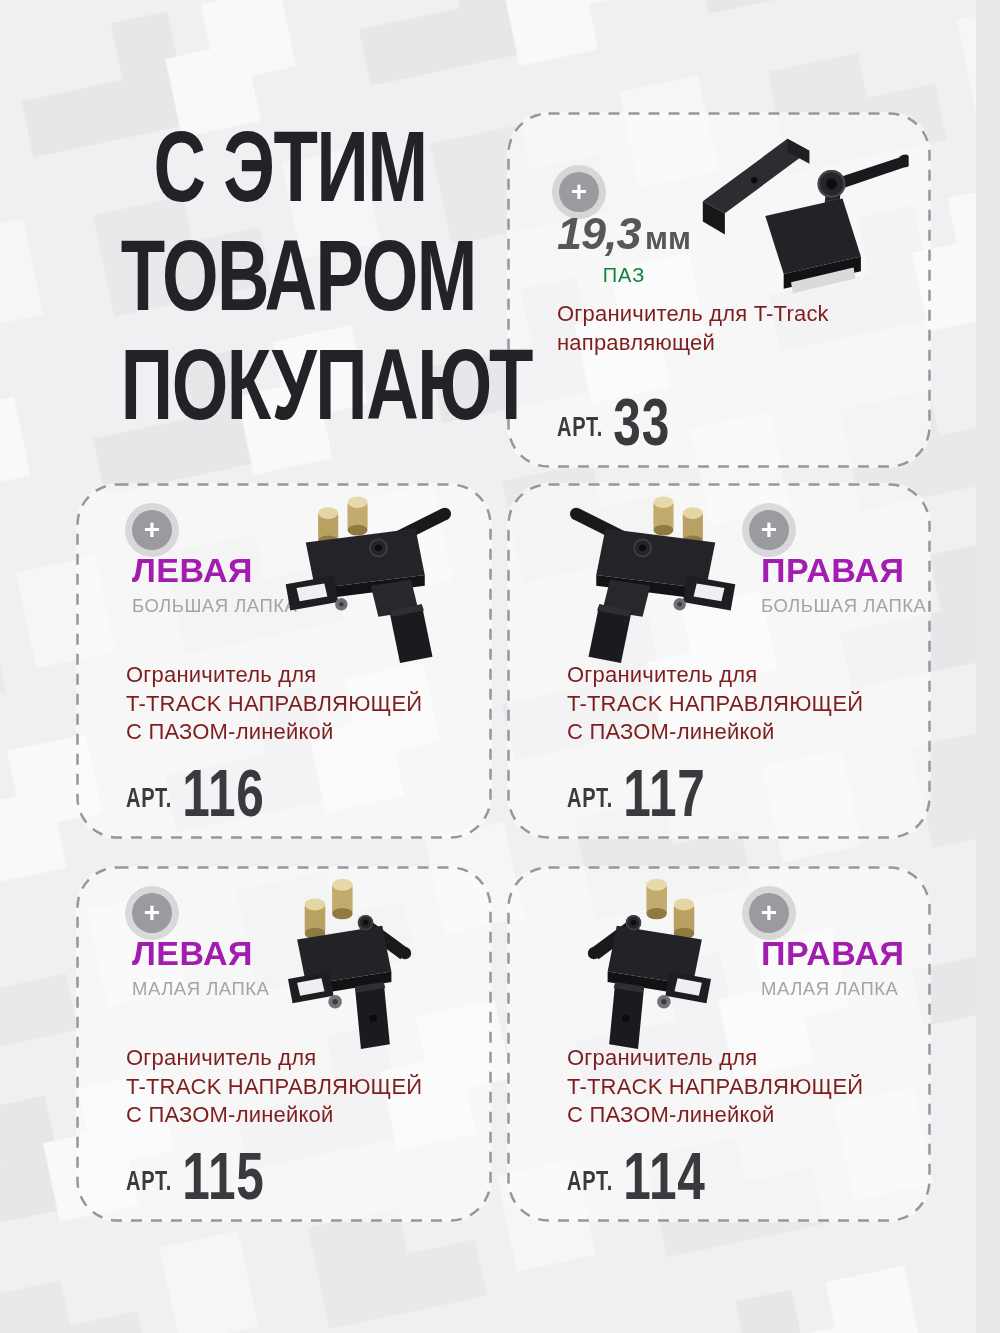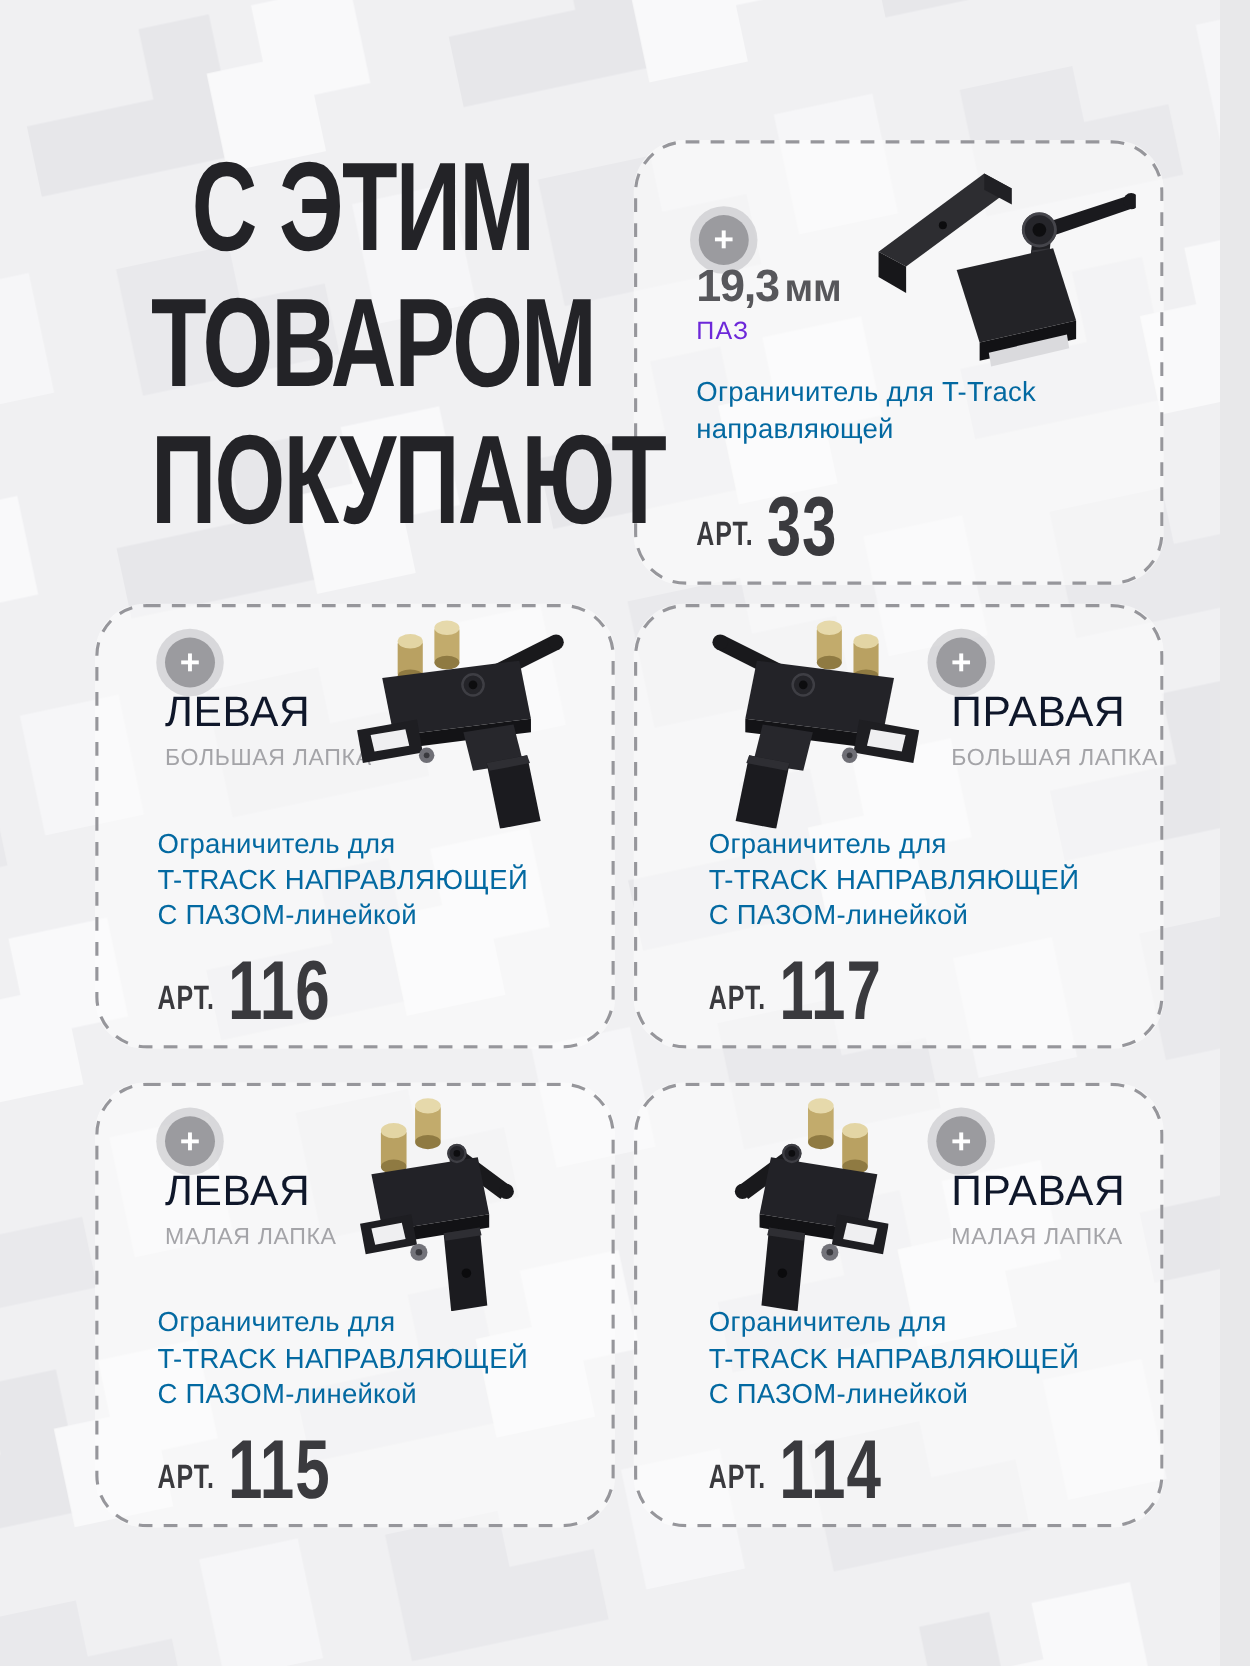--- a/index.html
+++ b/index.html
@@ -34,31 +34,31 @@
     display:flex;align-items:center;justify-content:center;
     font-size:28px;font-weight:600;line-height:1;
   }
   .plus-left {left:56px;top:27px;}
   .plus-right{left:242px;top:27px;}
   .plus-33   {left:52px;top:60px;}
 
   .label-block{position:absolute;top:68px;}
   .label-block.lb-left {left:56px;}
   .label-block.lb-right{left:254px;}
-  .side-label{font-size:34px;font-weight:400;color:#0f172a;letter-spacing:0.5px;}
+  .side-label{font-size:34px;font-weight:700;color:#a21caf;letter-spacing:0.5px;}
   .side-sublabel{font-size:18.5px;font-weight:400;color:#a4a4a8;letter-spacing:0.5px;margin-top:5px;}
 
   .size-block{position:absolute;left:50px;top:96px;color:#57575b;}
-  .size-value{font-size:36px;font-weight:700;letter-spacing:-1px;}
+  .size-value{font-size:45px;font-weight:700;letter-spacing:-1px;font-style:italic;}
   .size-unit{font-size:31px;font-weight:700;}
-  .size-sub{font-size:20px;font-weight:400;color:#6d28d9;margin-top:4px;letter-spacing:1px;}
+  .size-sub{font-size:20px;font-weight:400;color:#15803d;margin-top:4px;letter-spacing:1px;text-align:center;}
 
   .desc{
     position:absolute;left:50px;top:178px;
-    font-size:22px;line-height:28.5px;color:#0369a1;letter-spacing:0.2px;
+    font-size:22px;line-height:28.5px;color:#7f1d1d;letter-spacing:0.2px;
   }
   .desc-right{left:60px;}
 
   .art-row{
     position:absolute;left:50px;bottom:18px;
     display:flex;align-items:flex-end;
     transform:scaleX(0.74);transform-origin:0 100%;
     color:#3a3a3e;white-space:nowrap;
   }
   .art-row.art-right{left:60px;}

